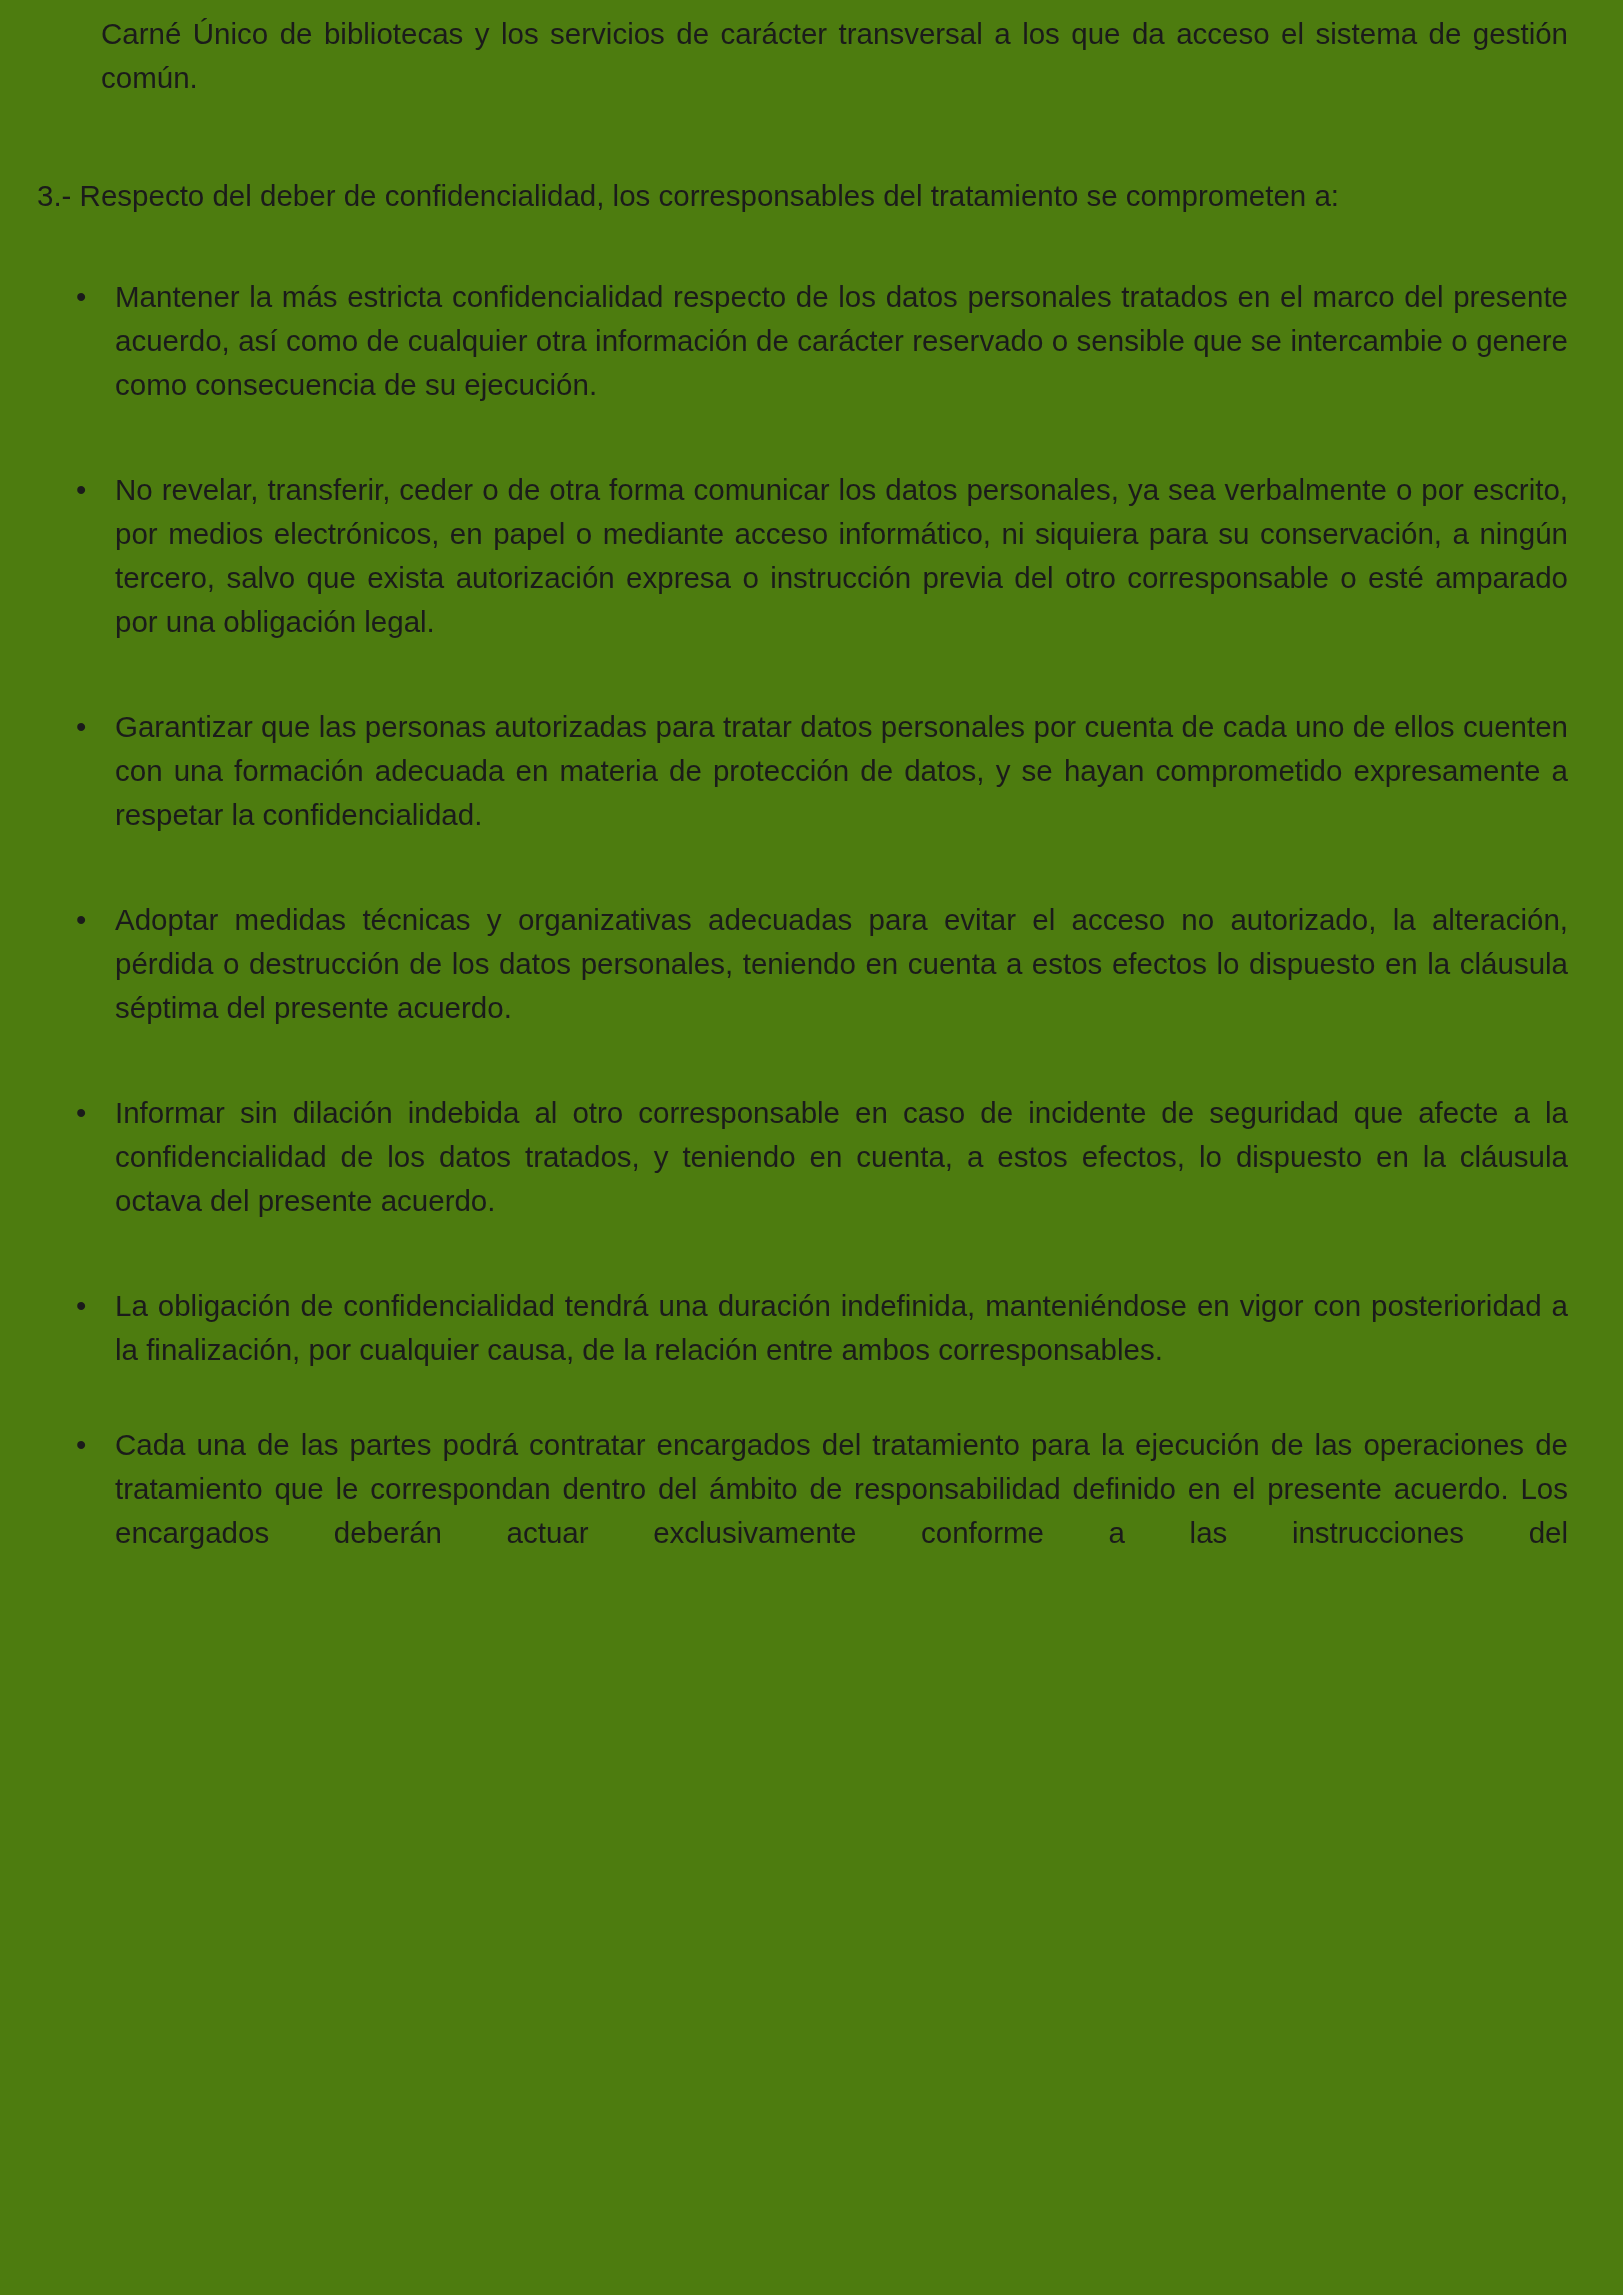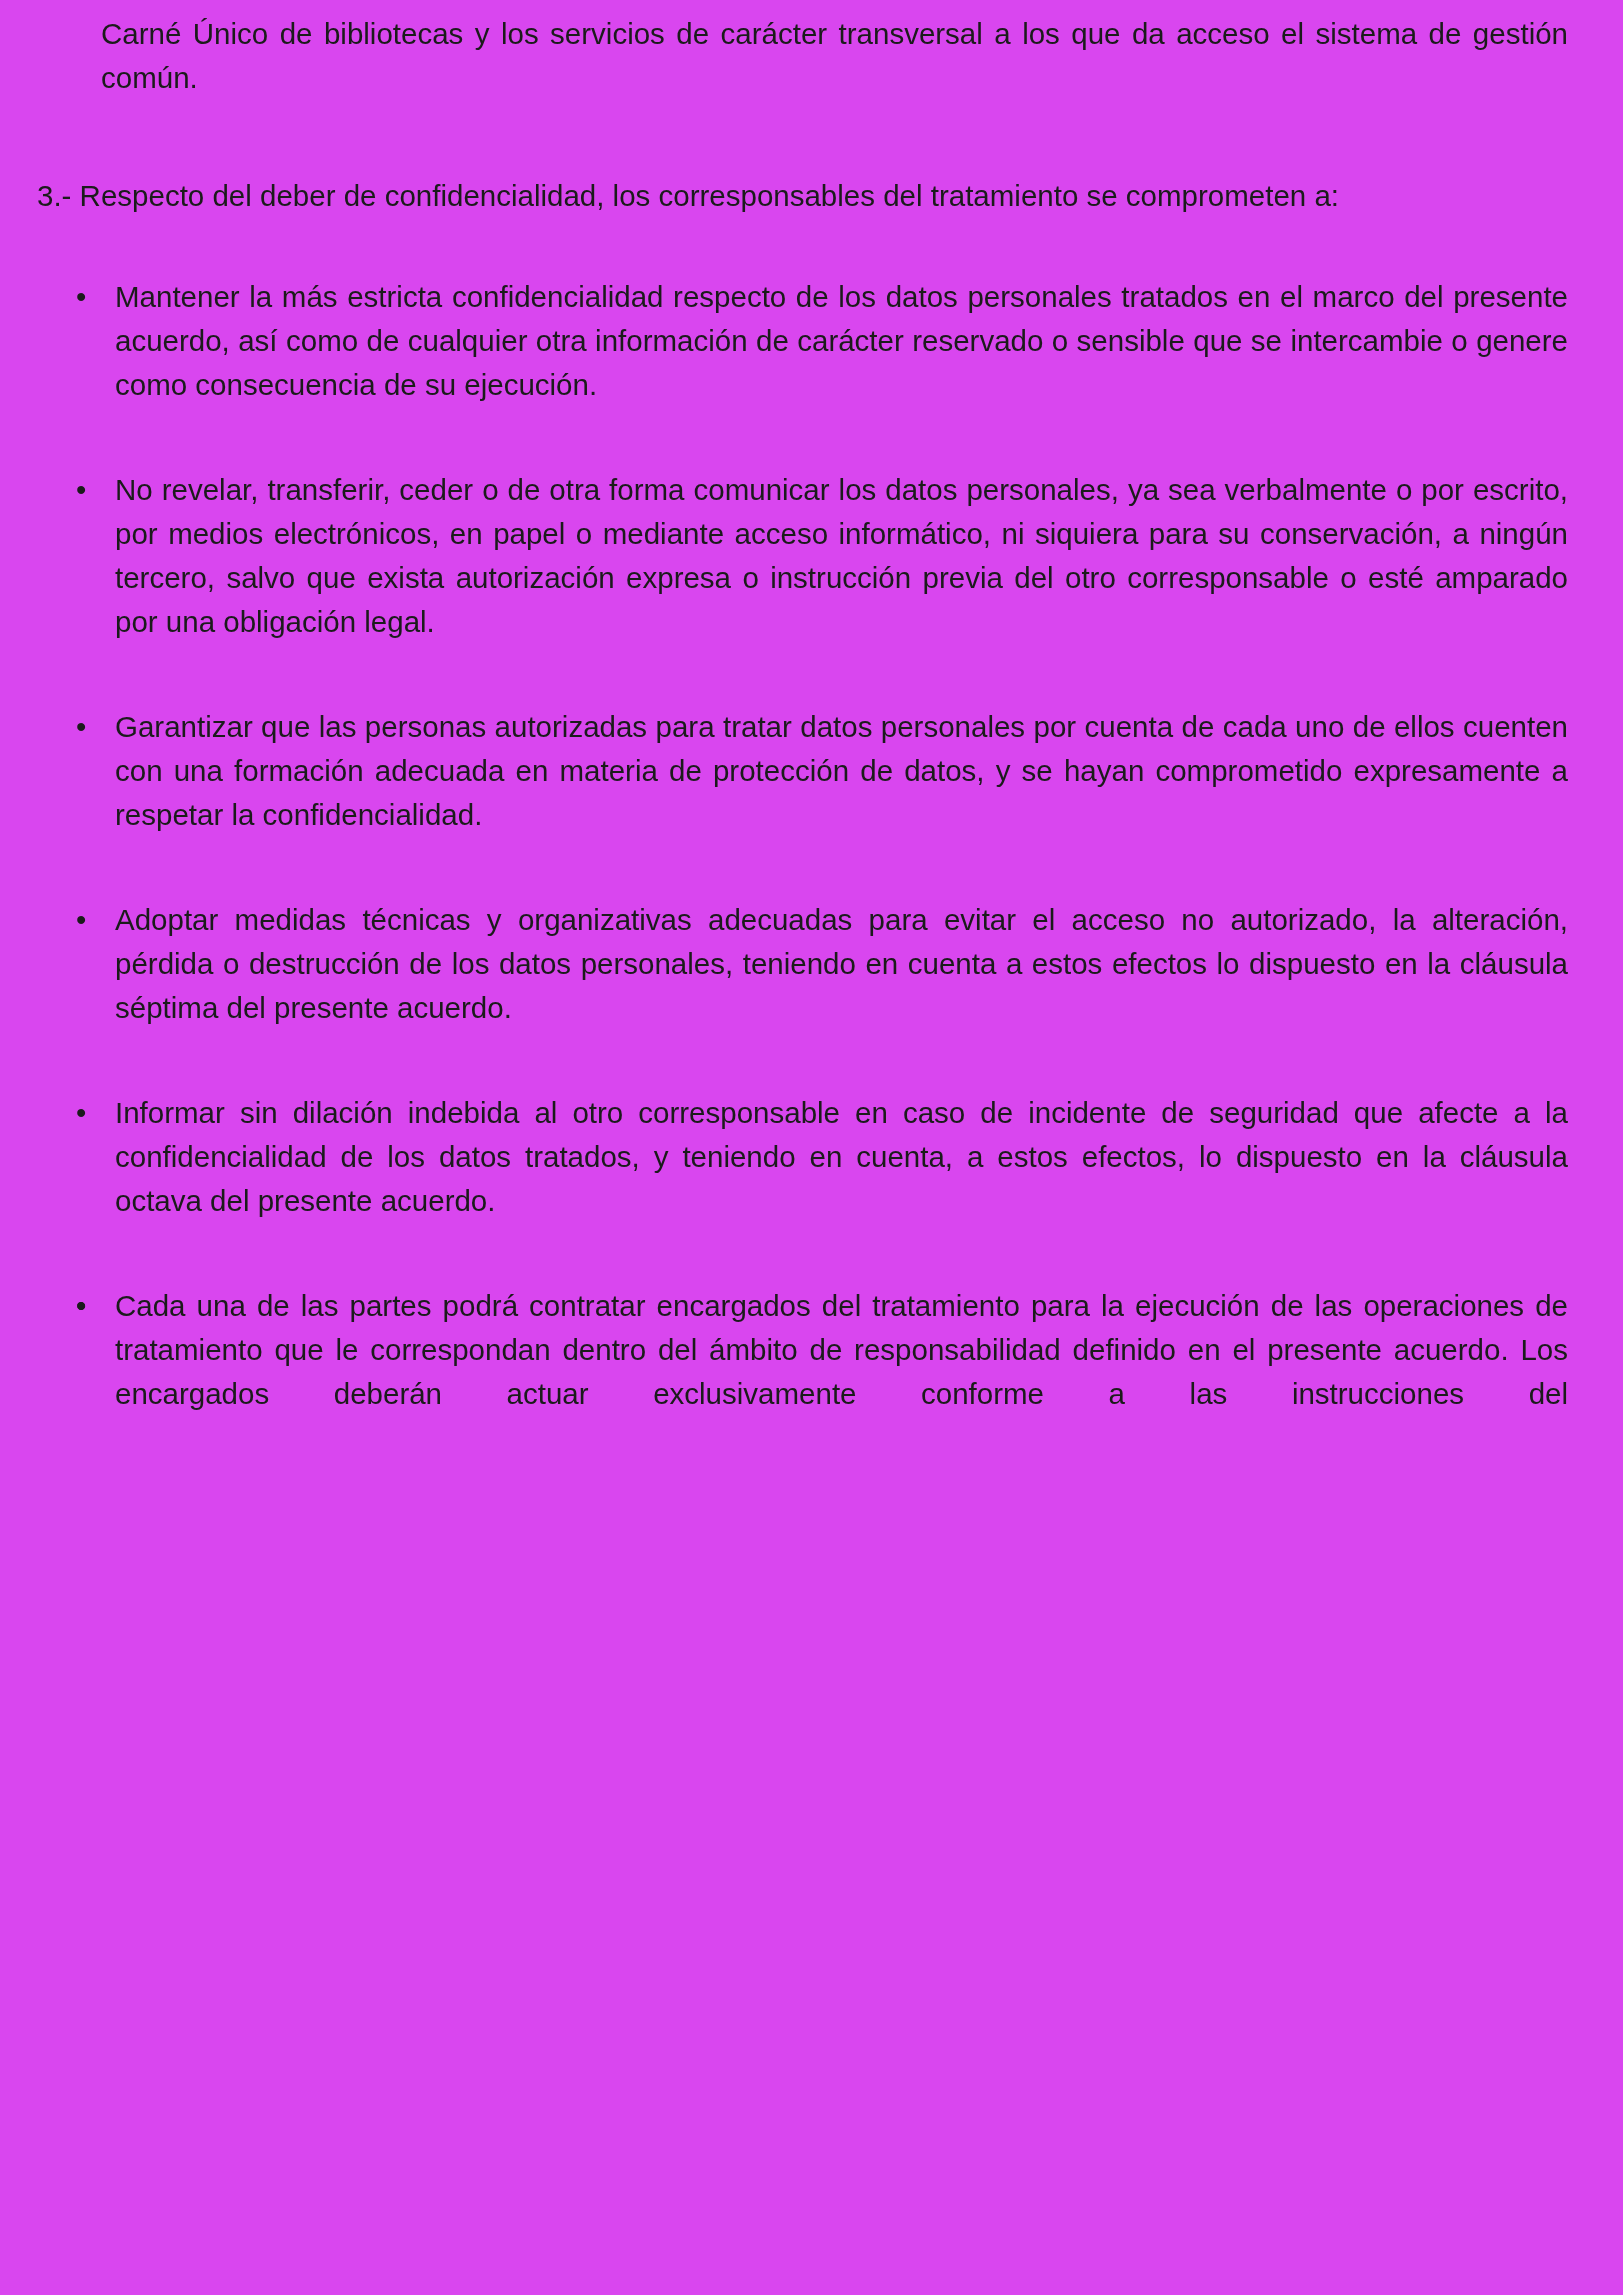--- a/index.html
+++ b/index.html
@@ -5,21 +5,21 @@
   html, body {
     margin: 0;
     padding: 0;
     background: #ffffff;
   }
   .page {
     position: relative;
     width: 1624px;
     height: 2295px;
     box-sizing: border-box;
-    background: #d946ef;
+    background: #4d7c0f;
     padding: 11.8px 56px 0 37px;
     font-family: "Liberation Sans", sans-serif;
     font-size: 29.5px;
     line-height: 44px;
     color: #1b1b1b;
     overflow: hidden;
   }
   .para {
     margin: 0;
     text-align: justify;
@@ -79,20 +79,21 @@
     <li class="bullet-item">
       <span class="bullet-marker">•</span>
       <span class="bullet-text">Adoptar medidas técnicas y organizativas adecuadas para evitar el acceso no autorizado, la alteración, pérdida o destrucción de los datos personales, teniendo en cuenta a estos efectos lo dispuesto en la cláusula séptima del presente acuerdo.</span>
     </li>
     <li class="bullet-item">
       <span class="bullet-marker">•</span>
       <span class="bullet-text">Informar sin dilación indebida al otro corresponsable en caso de incidente de seguridad que afecte a la confidencialidad de los datos tratados, y teniendo en cuenta, a estos efectos, lo dispuesto en la cláusula octava del presente acuerdo.</span>
     </li>
     <li class="bullet-item">
       <span class="bullet-marker">•</span>
+      <span class="bullet-text">La obligación de confidencialidad tendrá una duración indefinida, manteniéndose en vigor con posterioridad a la finalización, por cualquier causa, de la relación entre ambos corresponsables.</span>
     </li>
   </ul>
 
 
   <ul class="bullet-list">
     <li class="bullet-item justify-last">
       <span class="bullet-marker">•</span>
       <span class="bullet-text">Cada una de las partes podrá contratar encargados del tratamiento para la ejecución de las operaciones de tratamiento que le correspondan dentro del ámbito de responsabilidad definido en el presente acuerdo. Los encargados deberán actuar exclusivamente conforme a las instrucciones del</span>
     </li>
   </ul>

